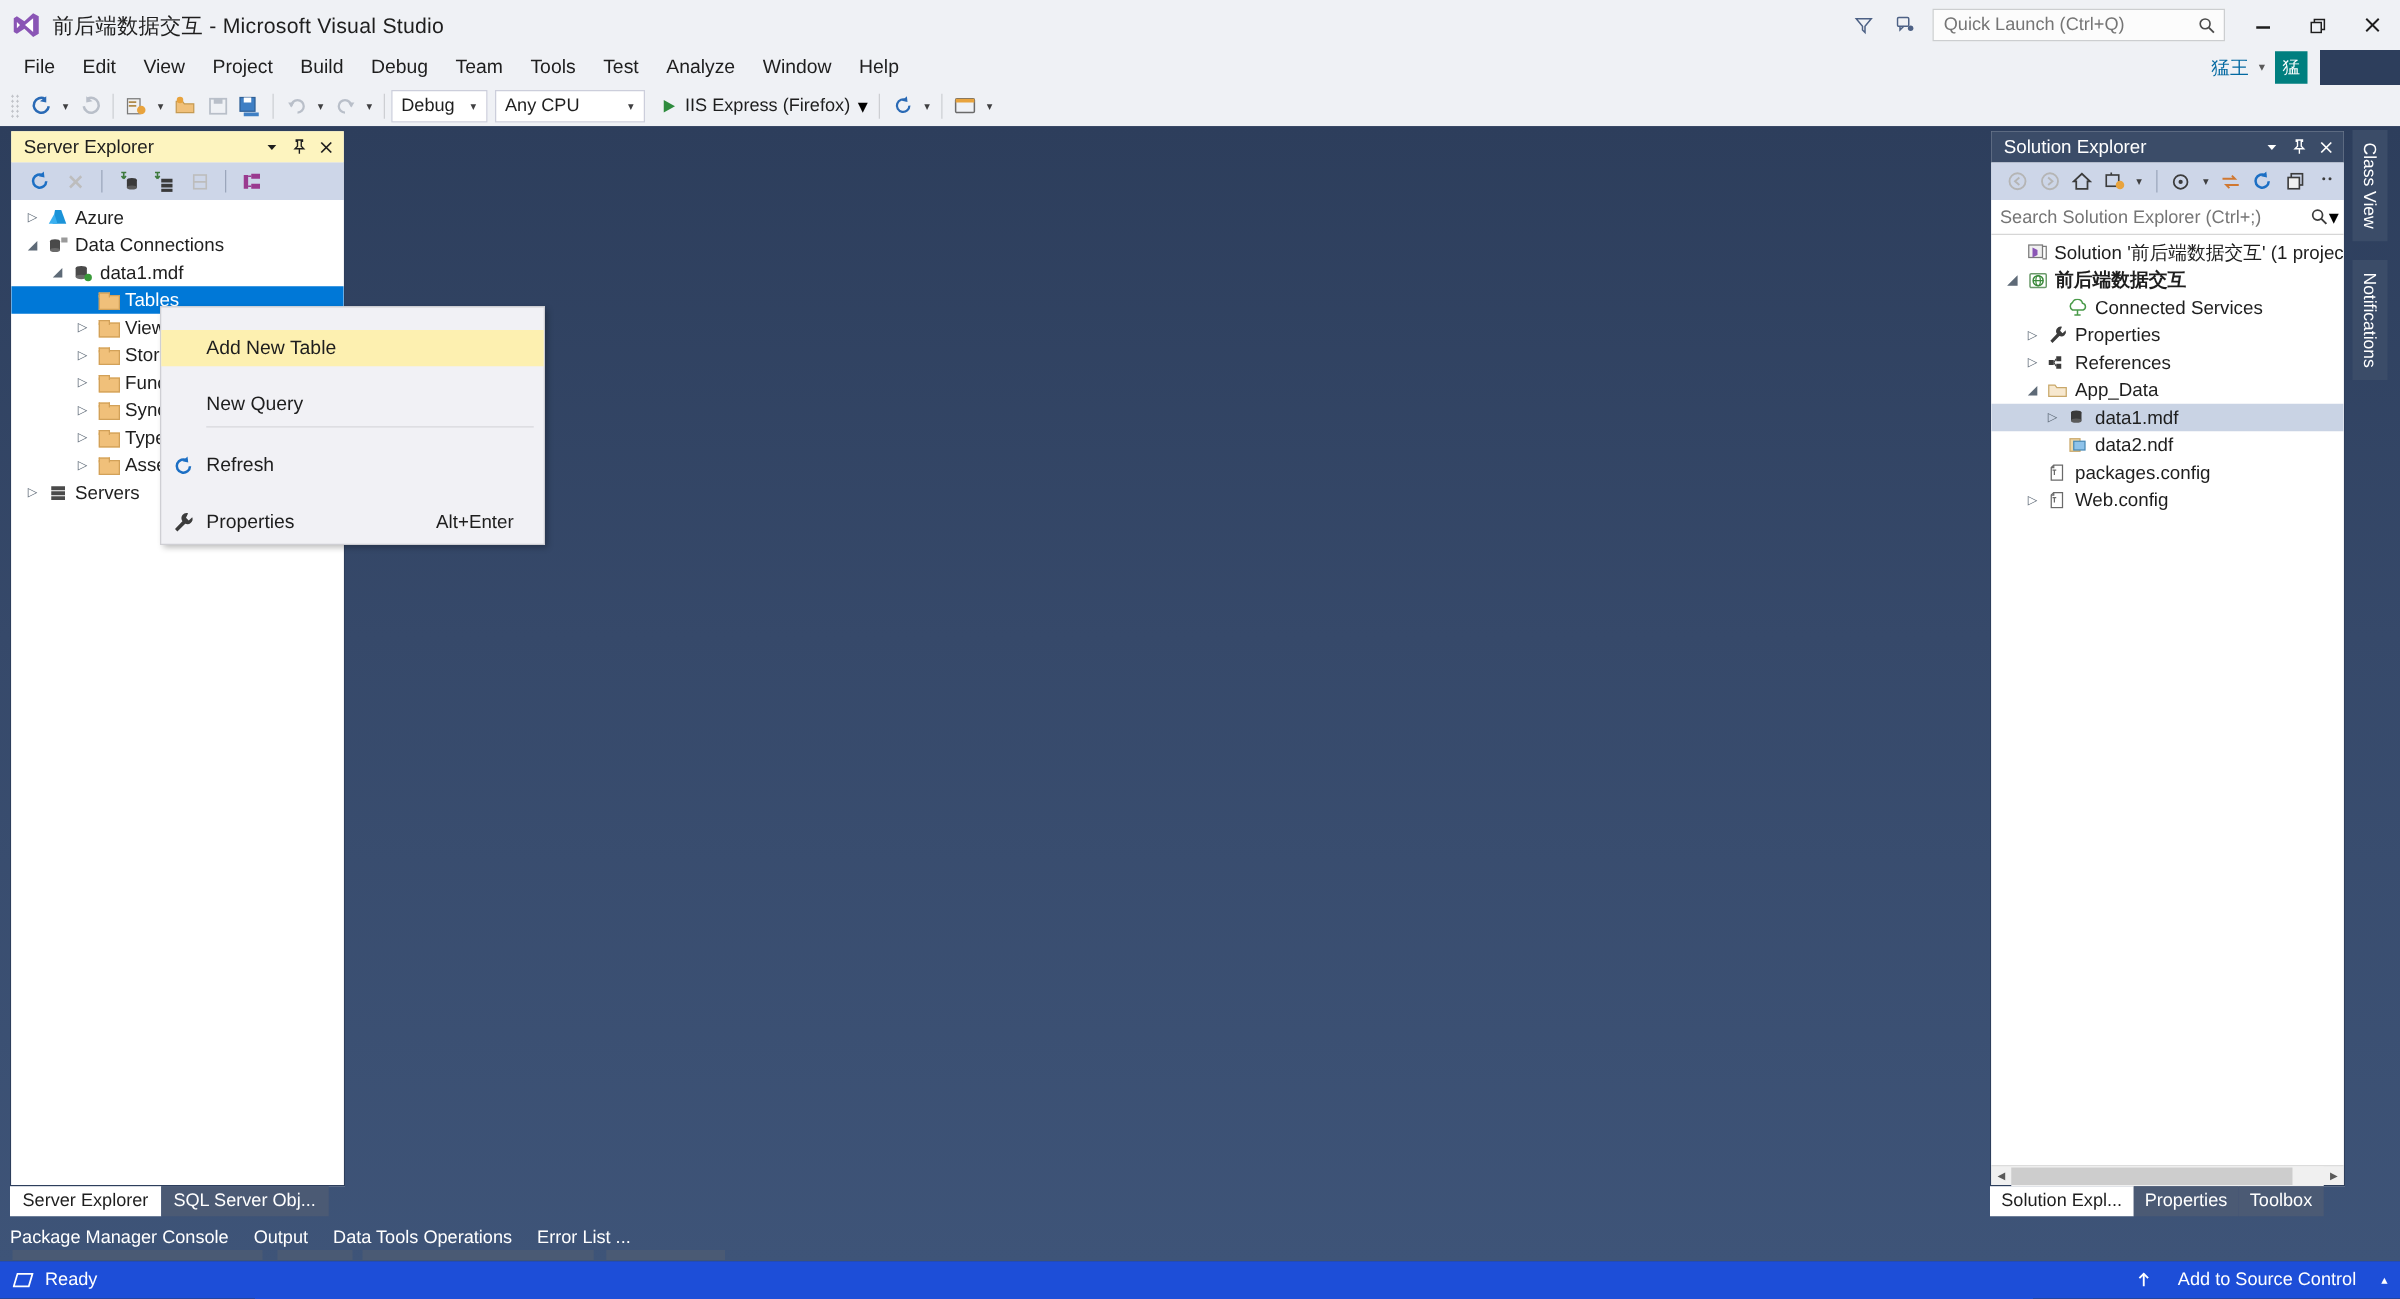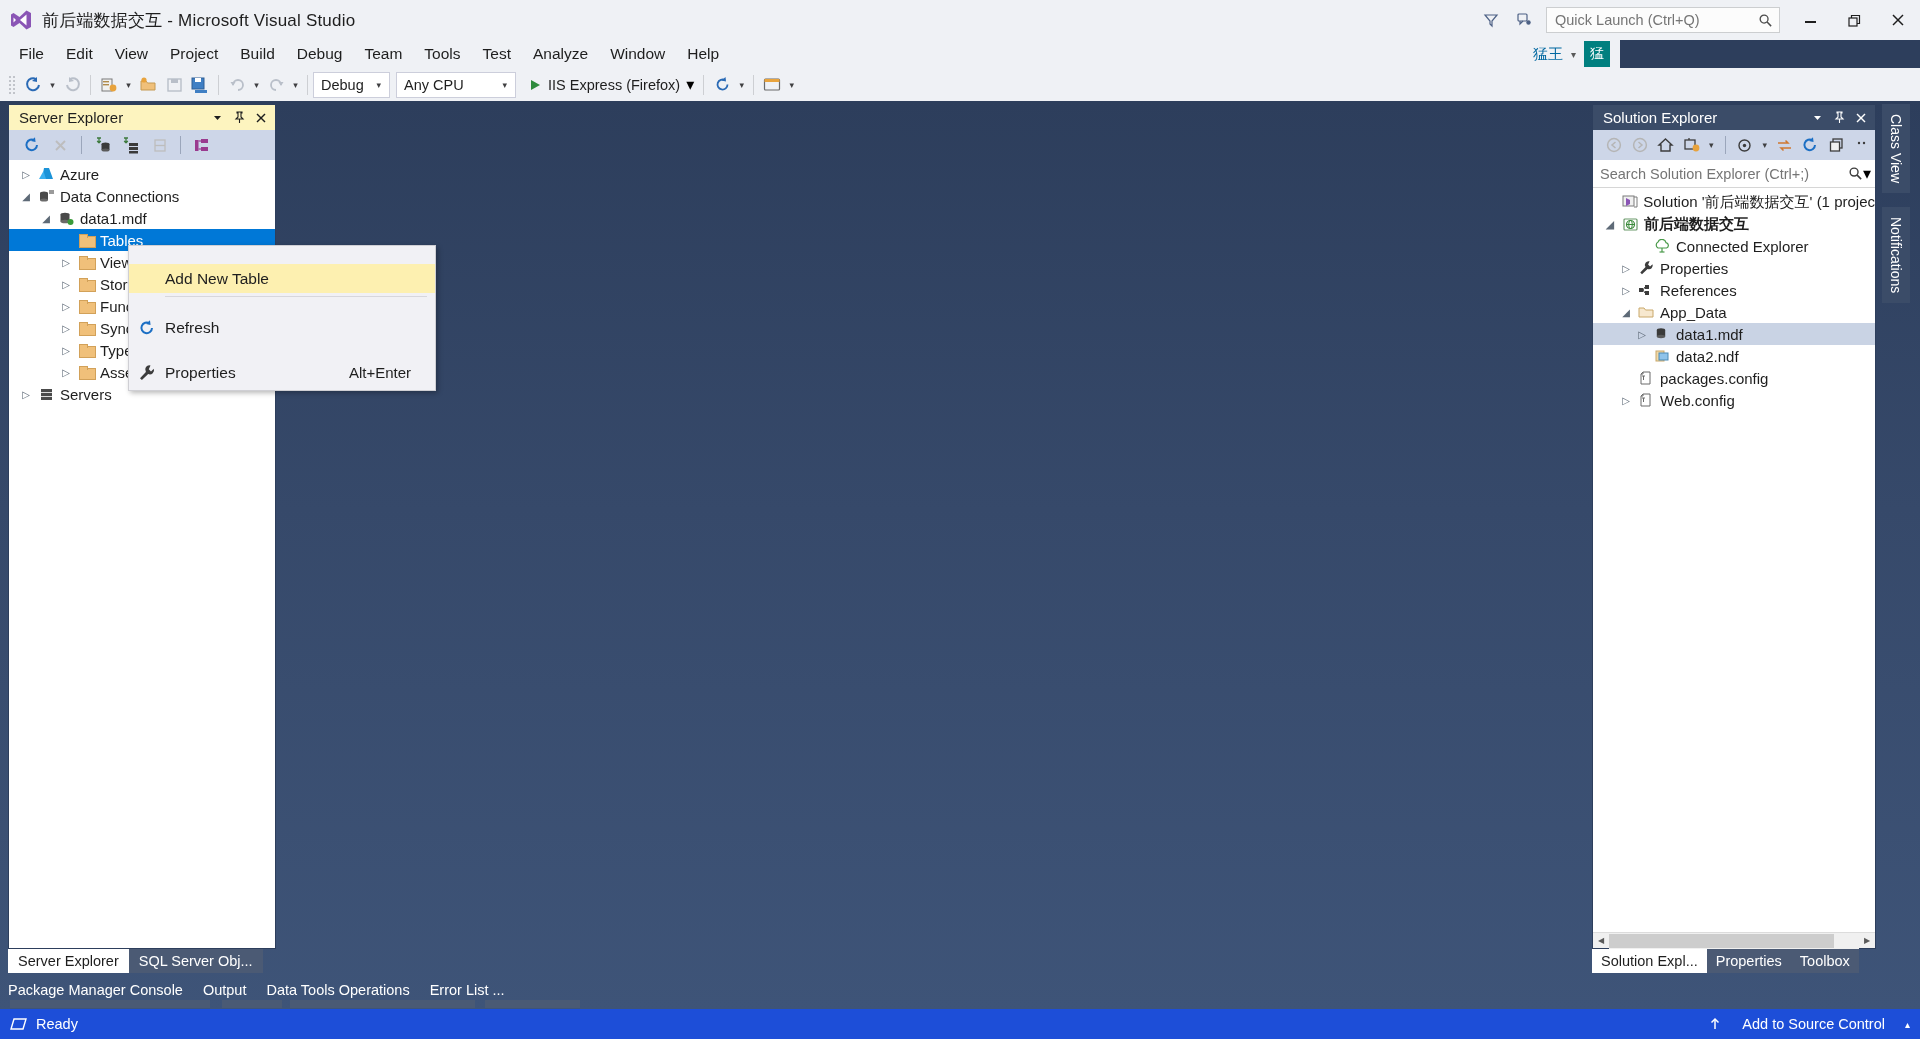--- a/index.html
+++ b/index.html
@@ -35,21 +35,21 @@
     border: none; outline: none; background: transparent; flex: 1;
     font-size: 14.5px; color: #6d6d6d; font-family: "Liberation Sans", sans-serif;
   }
   .win-btn {
     width: 44px; height: 38px; display: flex; align-items: center; justify-content: center;
     color: #2a2a2a;
   }
 
   
   .menubar {
-    position: absolute; left: 0; top: 40px; width: 1620px; height: 28px;
+    position: absolute; left: 0; top: 40px; width: 1856px; height: 28px;
     background: #eff1f5; display: flex; align-items: center; padding-left: 8px;
   }
   .menu-item {
     font-size: 15.5px; color: #1e1e1e; padding: 3px 11px; white-space: nowrap;
   }
   .menubar-right { margin-left: auto; display: flex; align-items: center; padding-right: 10px; gap: 8px;}
   .user-name { font-size: 15px; color: #0369a1; }
   .user-caret { font-size: 10px; color: #5a5a5a; }
   .user-avatar {
     width: 26px; height: 26px; background: #007f7f; color: #fff;
@@ -584,20 +584,25 @@
       </div>
     </div>
   </div>
 
   <div class="ctxmenu">
     <div class="ctx-item hl">
       <span class="ctx-ico"></span>
       <span class="ctx-label">Add New Table</span>
       <span class="ctx-shortcut"></span>
     </div>
+    <div class="ctx-item">
+      <span class="ctx-ico"></span>
+      <span class="ctx-label">New Query</span>
+      <span class="ctx-shortcut"></span>
+    </div>
     <div class="ctx-sep"></div>
     <div class="ctx-item">
       <span class="ctx-ico">
         <svg width="18" height="18" viewBox="0 0 18 18">
           <path d="M14 9 A5.3 5.3 0 1 1 11.6 4.4" fill="none" stroke="#1c6fc4" stroke-width="2"></path>
           <path d="M12 1.2 L12.6 6 L8 5 Z" fill="#1c6fc4"></path>
         </svg>
       </span>
       <span class="ctx-label">Refresh</span>
       <span class="ctx-shortcut"></span>
@@ -751,21 +756,21 @@
 
       <div class="tnode" style="padding-left:40px;">
         <span class="twist"></span>
         <span class="ticon">
           <svg width="17" height="14" viewBox="0 0 17 14">
             <path d="M4 9 a3.4 3.4 0 0 1 0-6 a4.2 4.2 0 0 1 8 0.6 a2.8 2.8 0 0 1 0.5 5.4 Z" fill="none" stroke="#4a9a4a" stroke-width="1.2"></path>
             <line x1="8" y1="9" x2="8" y2="13" stroke="#4a9a4a" stroke-width="1.2"></line>
             <line x1="5.5" y1="13" x2="10.5" y2="13" stroke="#4a9a4a" stroke-width="1.2"></line>
           </svg>
         </span>
-        <span class="tlabel">Connected Explorer</span>
+        <span class="tlabel">Connected Services</span>
       </div>
 
       <div class="tnode" style="padding-left:24px;">
         <span class="twist">▷</span>
         <span class="ticon">
           <svg width="17" height="16" viewBox="0 0 18 18">
             <path d="M12.5 1.5 a4.2 4.2 0 0 0-4.6 6.4 L2 14.2 l1.9 1.9 L10.2 10 a4.2 4.2 0 0 0 5.6-5.3 L13 7.4 l-2.2-2.2 Z" fill="#3c3c3c"></path>
           </svg>
         </span>
         <span class="tlabel">Properties</span>

